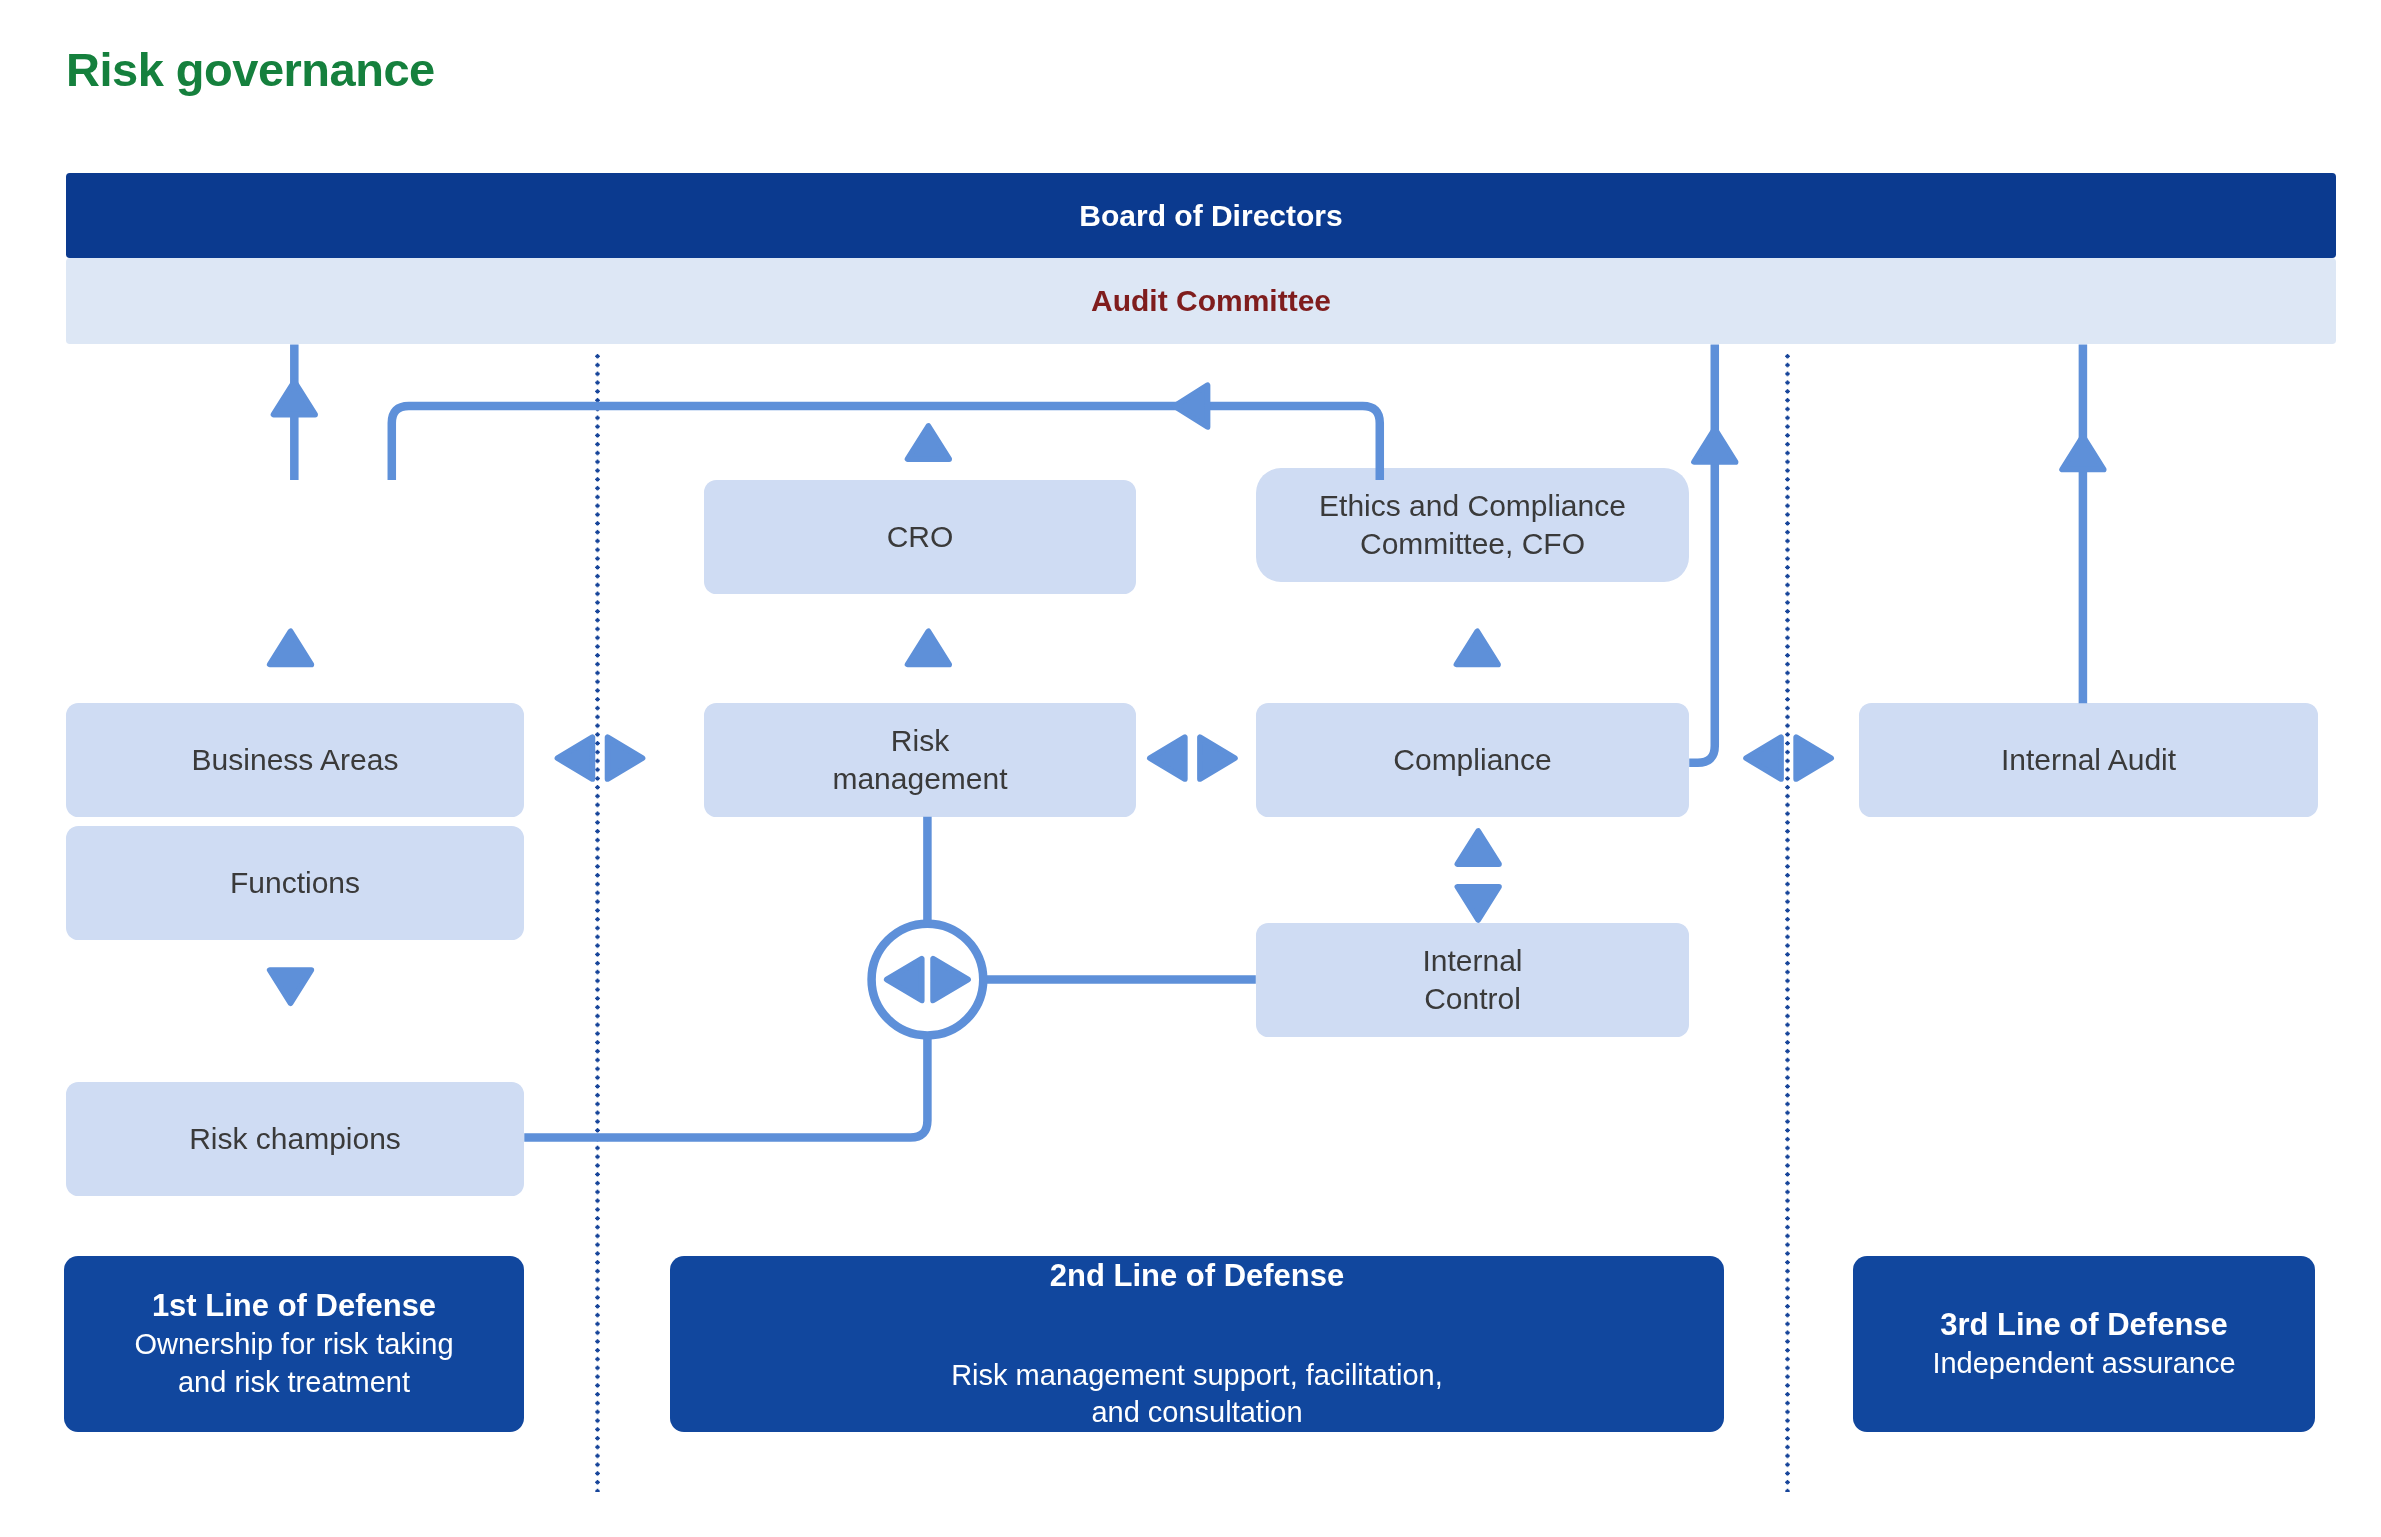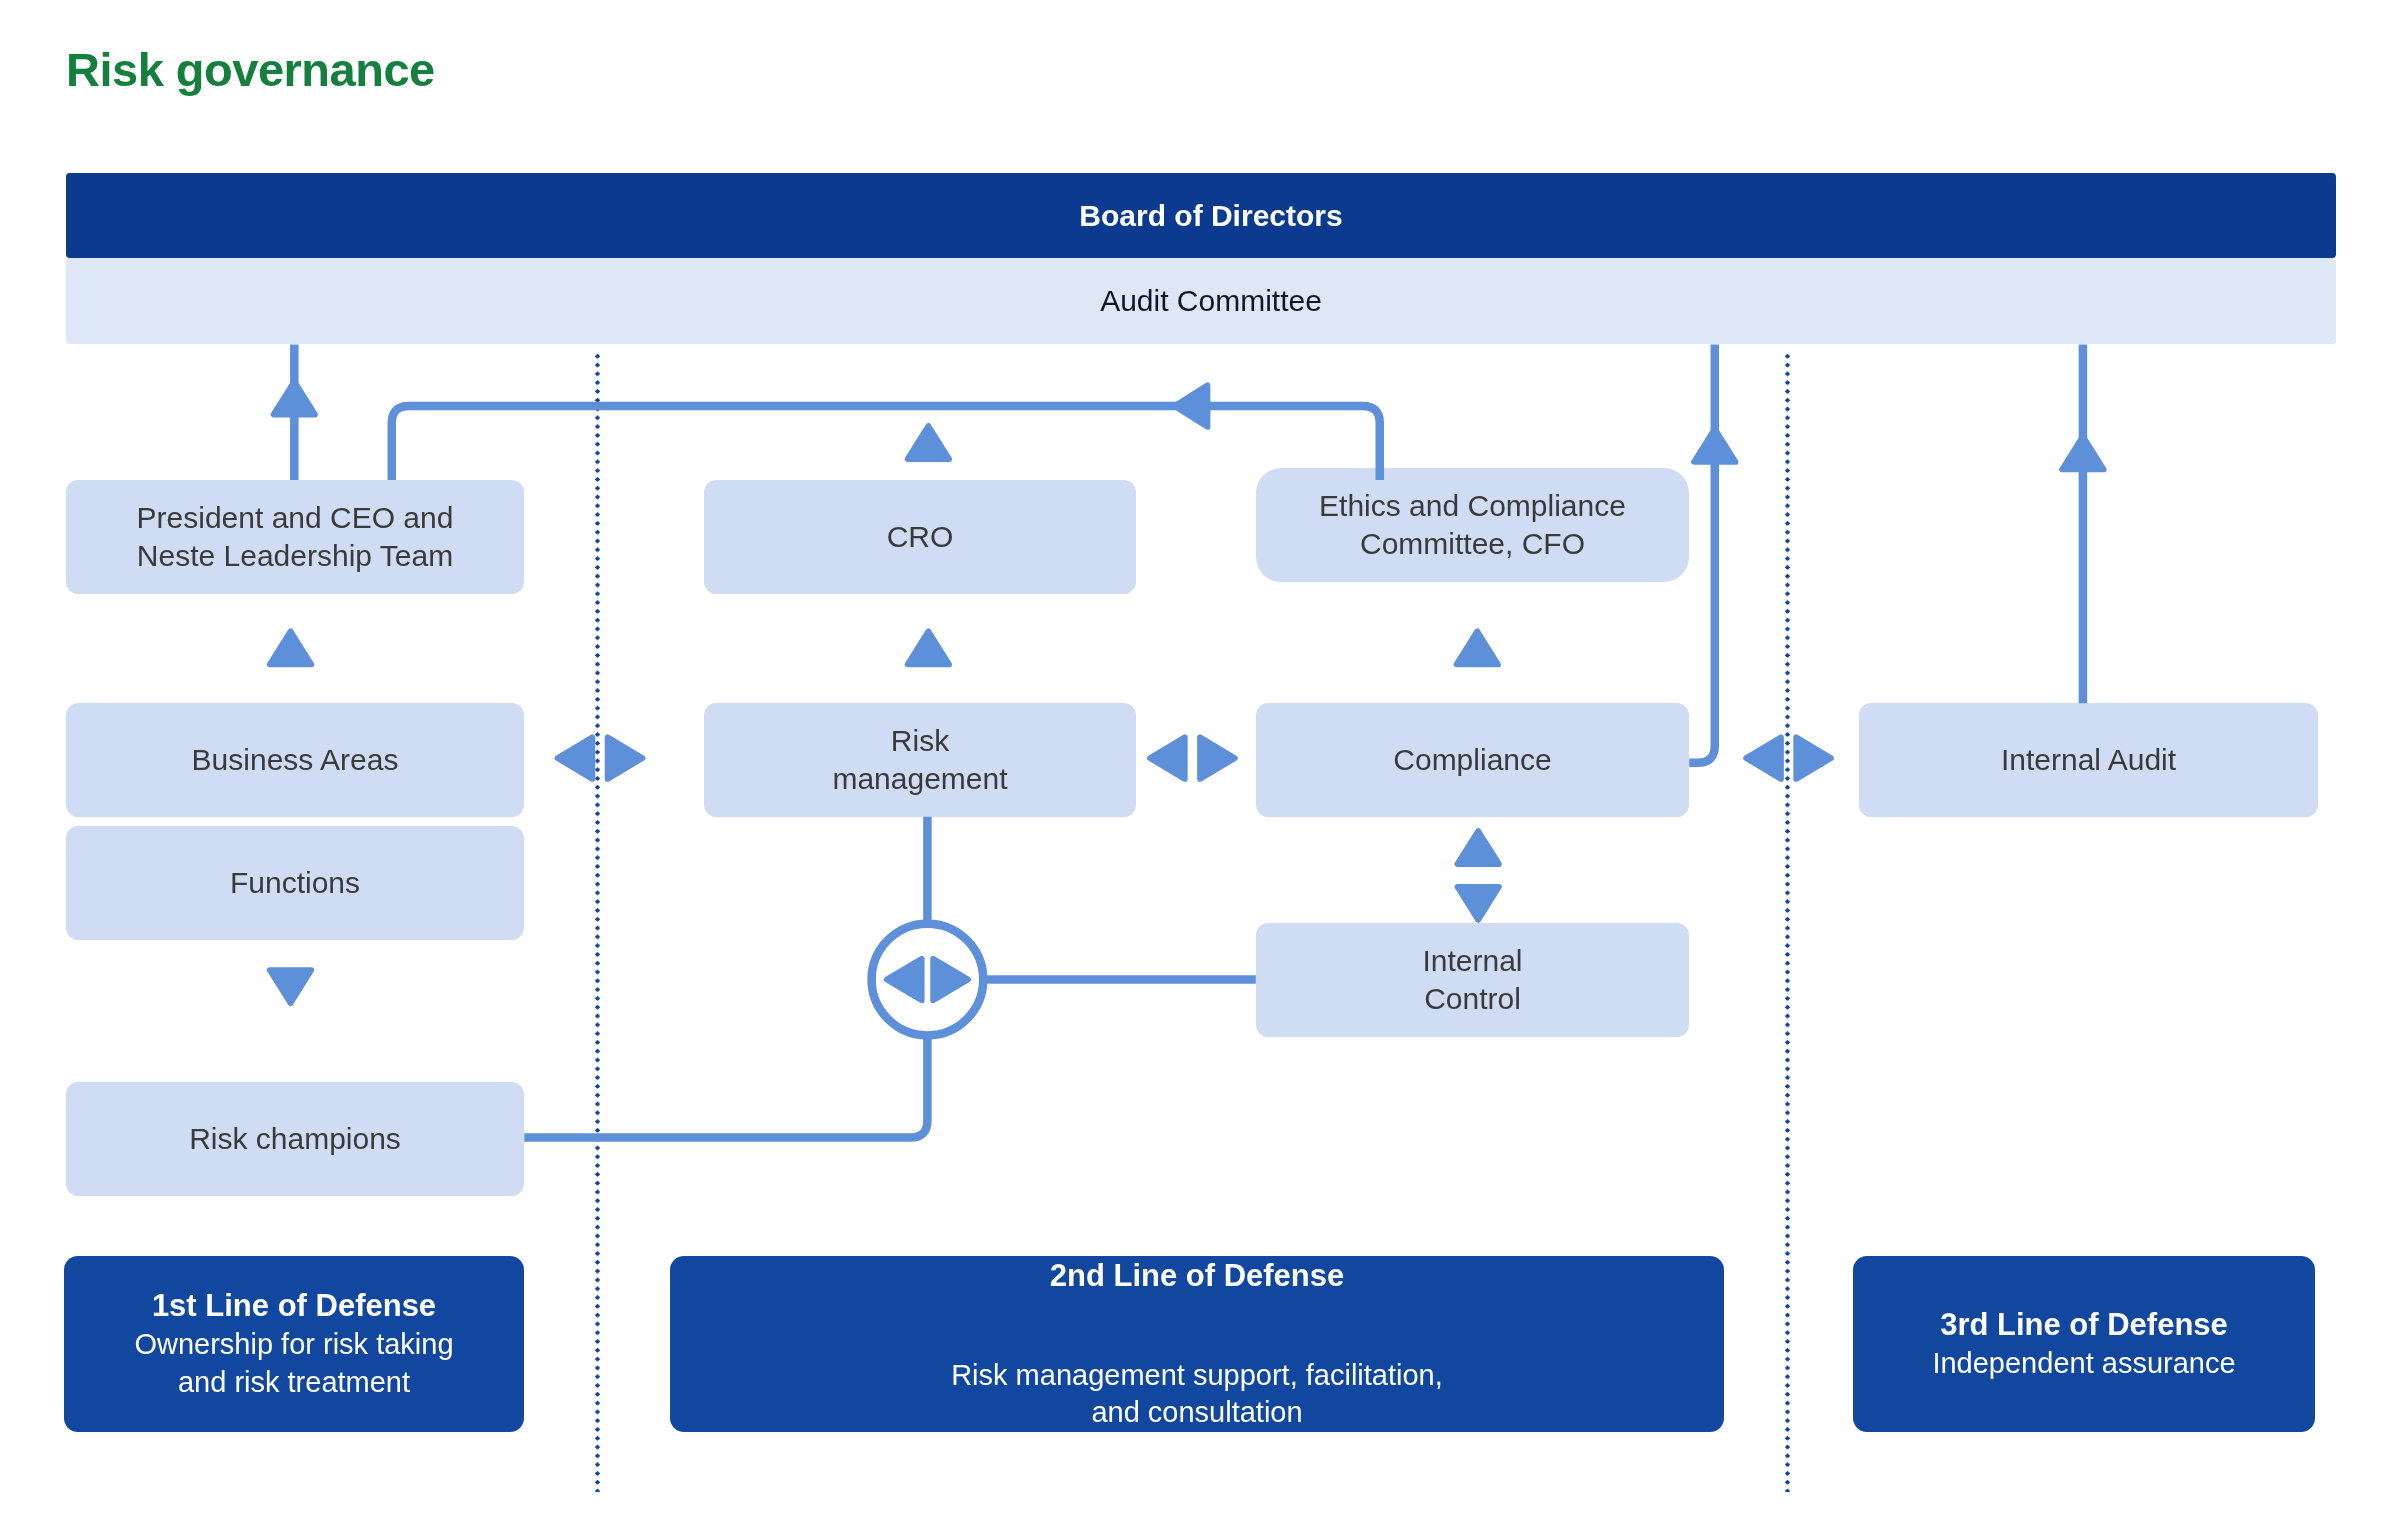--- a/index.html
+++ b/index.html
@@ -16,21 +16,21 @@
   }
   .bar{
     position:absolute;left:66px;width:2250px;
     display:flex;align-items:center;justify-content:center;
     border-radius:3.8px;
     padding-left:20px;
   }
   .bar.board{top:173px;height:85px;background:#0b3a8f;}
   .bar.board .bar-label{color:#ffffff;font-weight:700;font-size:30px;}
   .bar.audit{top:258px;height:86px;background:#dde7f5;}
-  .bar.audit .bar-label{color:#0f172a;font-weight:400;font-size:30px;}
+  .bar.audit .bar-label{color:#7f1d1d;font-weight:700;font-size:30px;}
   .node{
     position:absolute;
     background:#cfdcf3;border-radius:12.3px;
     display:flex;align-items:center;justify-content:center;
     text-align:center;color:#3a3a3a;font-size:30px;line-height:1.28;
     white-space:pre-line;
   }
   .defense{
     position:absolute;top:1256px;height:176px;
     background:#11479e;border-radius:14px;
@@ -56,24 +56,20 @@
   <div class="bar board">
     <span class="bar-label">Board of Directors</span>
   </div>
   <div class="bar audit">
     <span class="bar-label">Audit Committee</span>
   </div>
 
   <div class="dotted" style="left:595px;"></div>
   <div class="dotted" style="left:1785px;"></div>
 
-  <div class="node" style="left:66px;top:480px;width:458px;height:114px;">
-    <span>President and CEO and
-Neste Leadership Team</span>
-  </div>
   <div class="node" style="left:704px;top:480px;width:432px;height:114px;">
     <span>CRO</span>
   </div>
   <div class="node" style="left:1256px;top:468px;width:433px;height:114px;border-radius:25px;">
     <span>Ethics and Compliance
 Committee, CFO</span>
   </div>
   <div class="node" style="left:66px;top:703px;width:458px;height:114px;">
     <span>Business Areas</span>
   </div>

